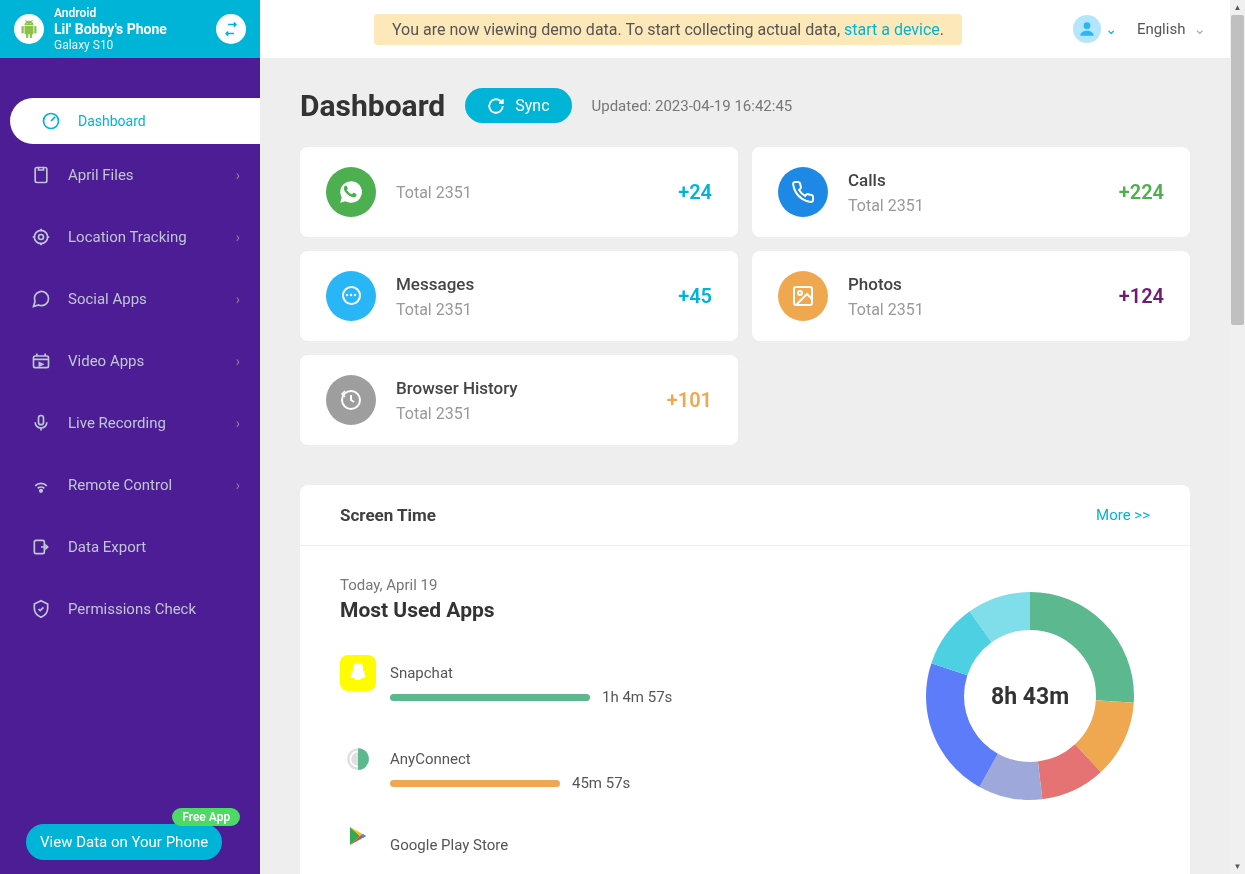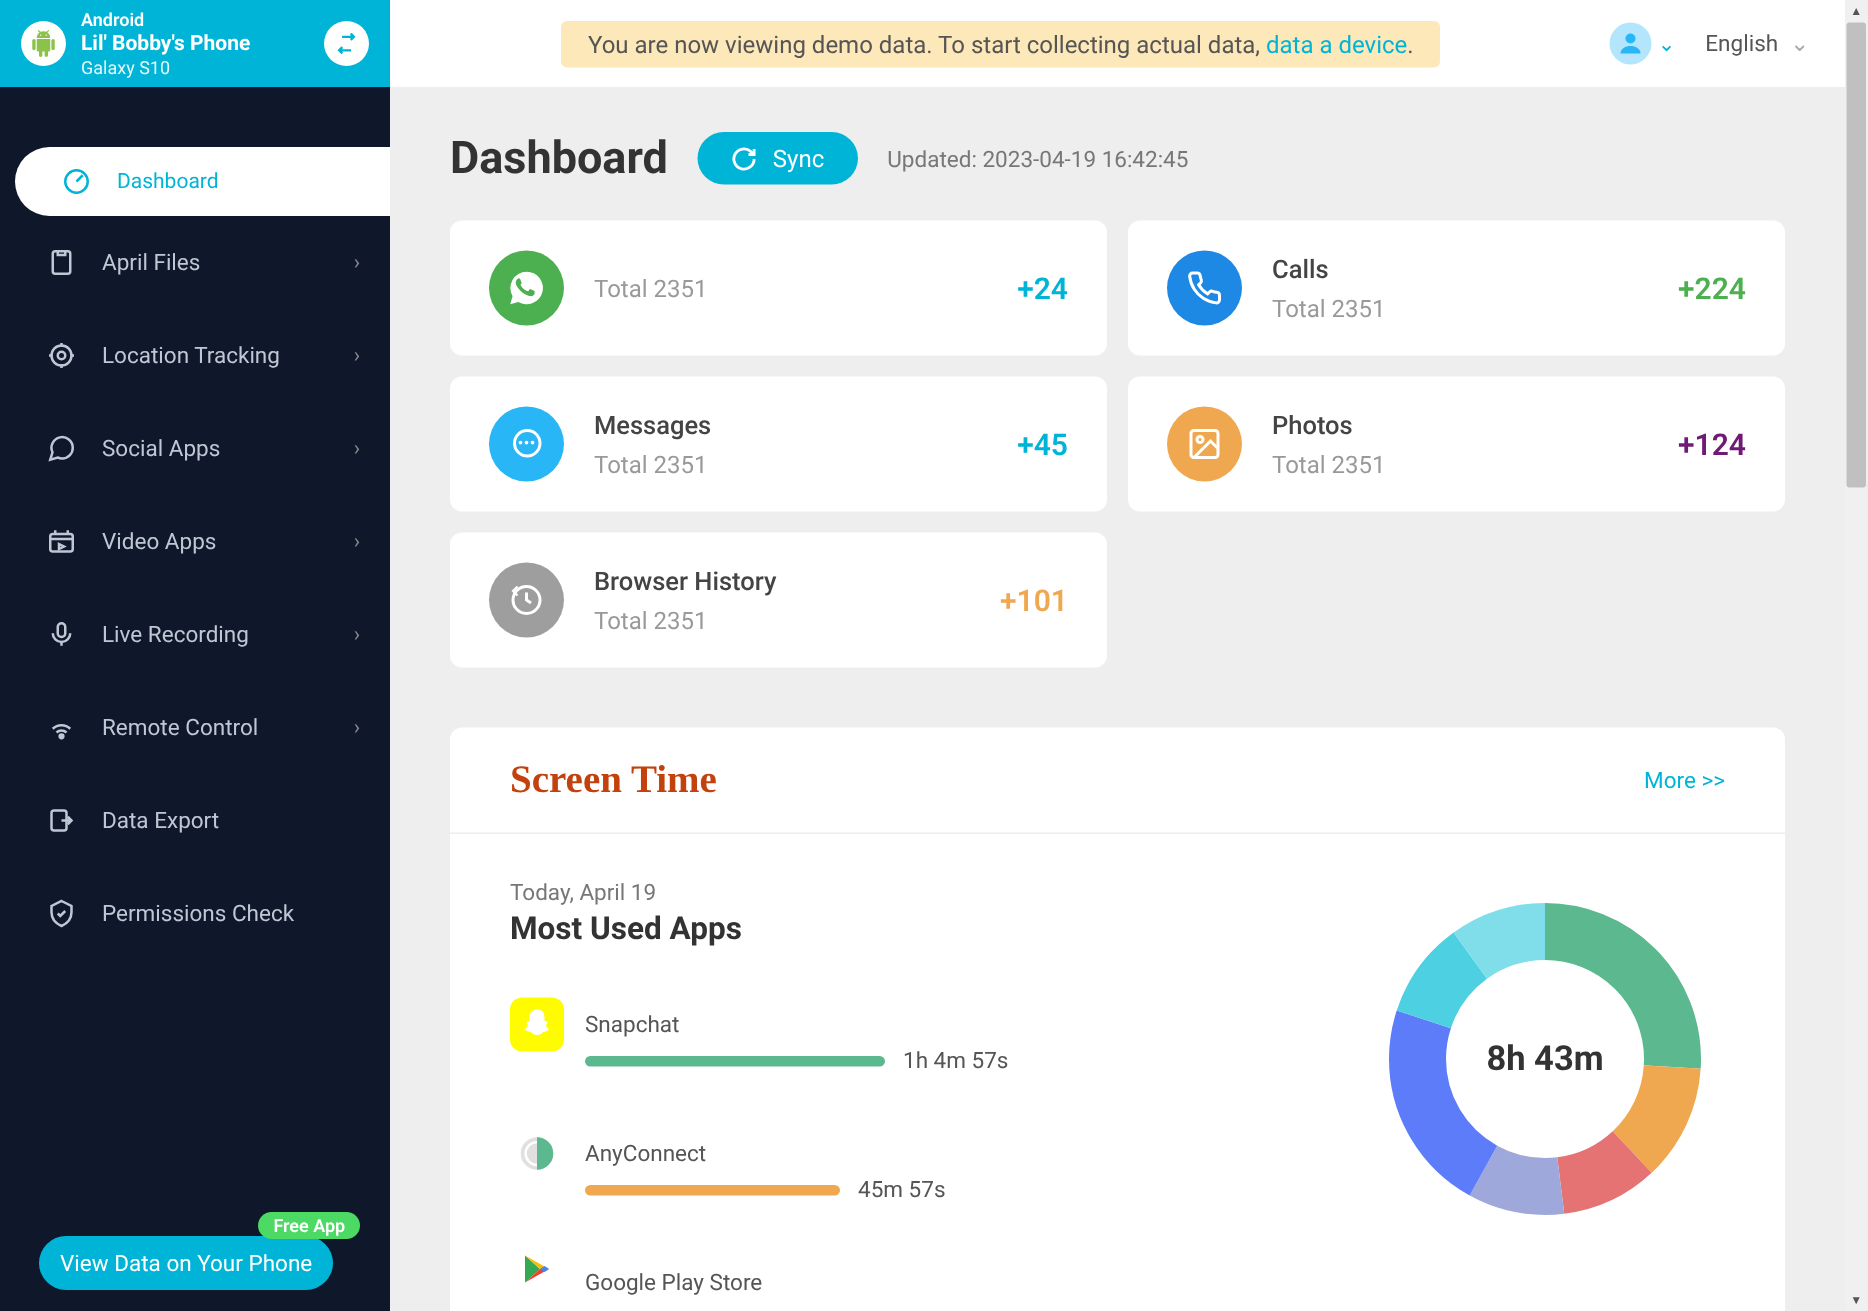--- a/index.html
+++ b/index.html
@@ -1,21 +1,21 @@
 <!DOCTYPE html>
 <html><head>
 <meta charset="utf-8">
 <style>
 * { margin: 0; padding: 0; box-sizing: border-box; font-family: -apple-system, BlinkMacSystemFont, "Segoe UI", Roboto, Arial, sans-serif; }
 body { background: #eeeeee; width: 1245px; height: 874px; overflow: hidden; position: relative; }
 .app { display: flex; height: 874px; width: 1230px; }
 .scrollbar-track { position: absolute; right: 0; top: 0; width: 15px; height: 874px; background: #f0f0f0; }
 .scrollbar-thumb { position: absolute; left: 1px; top: 15px; width: 13px; height: 310px; background: #c0c0c0; border-radius: 2px; }
 .scrollbar-arrow { position: absolute; width: 15px; height: 15px; display: flex; align-items: center; justify-content: center; font-size: 8px; color: #555; }
-.sidebar { width: 260px; background: #0f172a; flex-shrink: 0; display: flex; flex-direction: column; color: #fff; position: relative; }
+.sidebar { width: 260px; background: #4c1d95; flex-shrink: 0; display: flex; flex-direction: column; color: #fff; position: relative; }
 .device-header { background: #00b4d8; height: 58px; display: flex; align-items: center; padding: 0 14px; gap: 10px; }
 .device-avatar { width: 30px; height: 30px; border-radius: 50%; background: #fff; display: flex; align-items: center; justify-content: center; color: #8bc34a; font-size: 16px; }
 .device-info { flex: 1; display: flex; flex-direction: column; gap: 1px; }
 .device-os { font-size: 12px; font-weight: 600; }
 .device-name { font-size: 14px; font-weight: 700; }
 .device-model { font-size: 12px; opacity: 0.9; }
 .sync-icon { width: 30px; height: 30px; border-radius: 50%; background: #fff; display: flex; align-items: center; justify-content: center; color: #00b4d8; }
 .nav { padding-top: 40px; }
 .nav-item { display: flex; align-items: center; height: 62px; padding: 0 20px 0 30px; cursor: pointer; color: #c0c7d4; font-size: 15px; gap: 16px; }
 .nav-item.active { background: #fff; color: #00b4d8; border-radius: 100px 0 0 100px; margin-left: 10px; height: 46px; font-size: 14px; }
@@ -40,21 +40,21 @@
 .updated { color: #777; font-size: 15px; }
 .cards { display: grid; grid-template-columns: 1fr 1fr; gap: 14px; margin-bottom: 40px; }
 .card { background: #fff; border-radius: 8px; padding: 20px 26px; display: flex; align-items: center; gap: 20px; }
 .card-icon { width: 50px; height: 50px; border-radius: 50%; display: flex; align-items: center; justify-content: center; color: #fff; flex-shrink: 0; }
 .card-body { flex: 1; }
 .card-title { font-size: 17px; color: #444; font-weight: 500; margin-bottom: 6px; }
 .card-total { font-size: 16px; color: #999; }
 .card-delta { font-size: 20px; font-weight: 600; }
 .panel { background: #fff; border-radius: 8px; overflow: hidden; }
 .panel-header { display: flex; align-items: center; justify-content: space-between; padding: 20px 40px; border-bottom: 1px solid #eee; }
-.panel-title { font-size: 26px; font-weight: 700; color: #c2410c; font-family: Liberation Serif, serif; }
+.panel-title { font-size: 17px; font-weight: 700; color: #404040; }
 .more-link { color: #00b4d8; font-size: 15px; text-decoration: none; }
 .screen-body { padding: 30px 40px; display: flex; gap: 60px; }
 .screen-left { flex: 1; }
 .today-label { color: #777; font-size: 15px; margin-bottom: 4px; }
 .apps-title { font-size: 21px; font-weight: 700; color: #333; margin-bottom: 18px; }
 .app-row { display: flex; align-items: center; gap: 14px; margin-bottom: 20px; }
 .app-icon { width: 36px; height: 36px; border-radius: 8px; display: flex; align-items: center; justify-content: center; flex-shrink: 0; }
 .app-info { flex: 1; margin-top: 24px; }
 .app-name { font-size: 15px; color: #555; margin-bottom: 6px; }
 .app-bar-row { display: flex; align-items: center; gap: 12px; }
@@ -178,21 +178,21 @@
     </nav>
     <div class="bottom-cta">
       <span class="free-badge">Free App</span>
       <button class="cta-btn">View Data on Your Phone</button>
     </div>
   </aside>
 
   <main class="main">
     <div class="topbar">
       <div class="banner">
-        <span>You are now viewing demo data. To start collecting actual data, </span><a href="#">data a device</a><span>.</span>
+        <span>You are now viewing demo data. To start collecting actual data, </span><a href="#">start a device</a><span>.</span>
       </div>
       <div class="topbar-spacer"></div>
       <div style="display:flex;align-items:center;">
         <span class="user-avatar">
             <svg width="20" height="20" viewBox="0 0 24 24" fill="#29b6f6">
               <circle cx="12" cy="8" r="4"></circle>
               <path d="M4 20c0-4 4-6 8-6s8 2 8 6"></path>
             </svg>
           </span>
         <span class="user-chevron">⌄</span>

